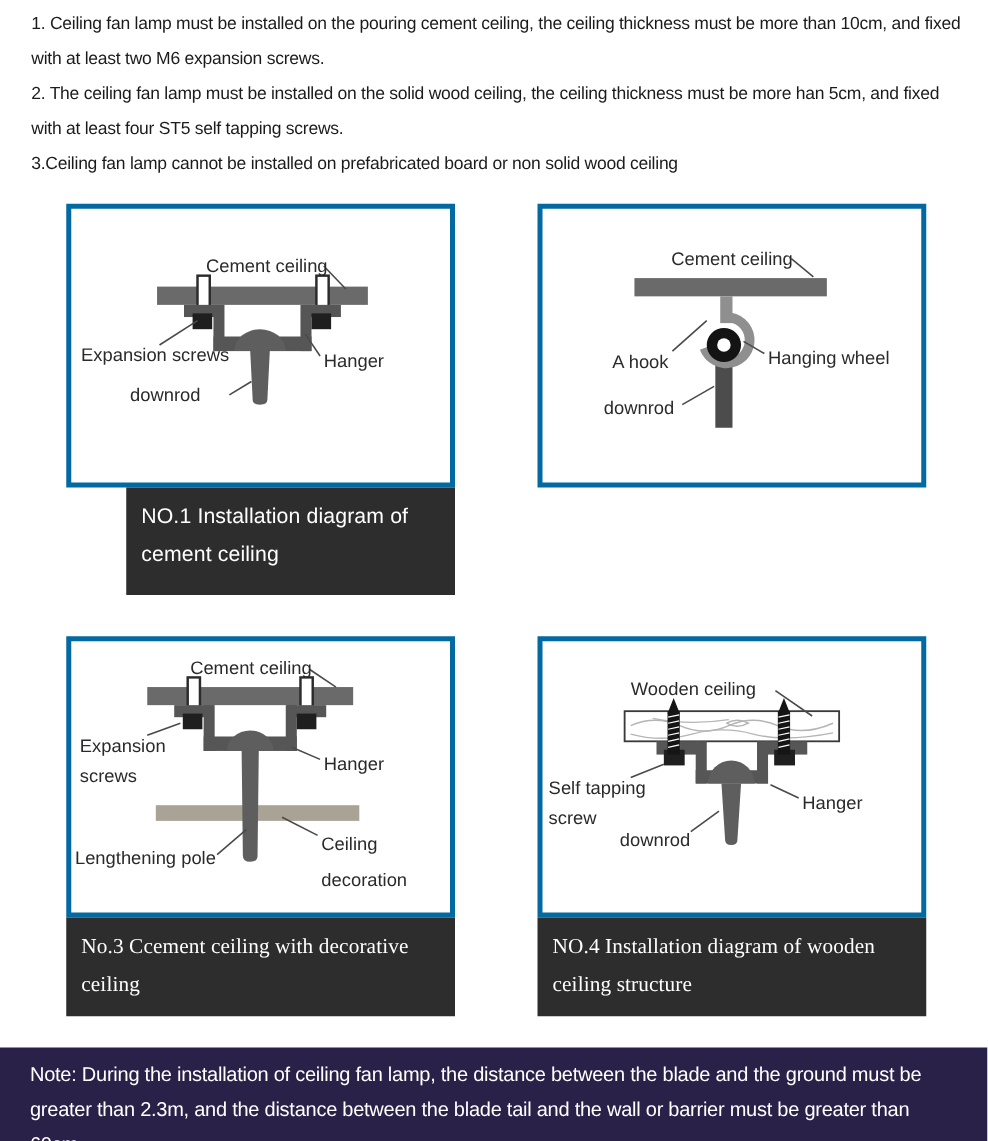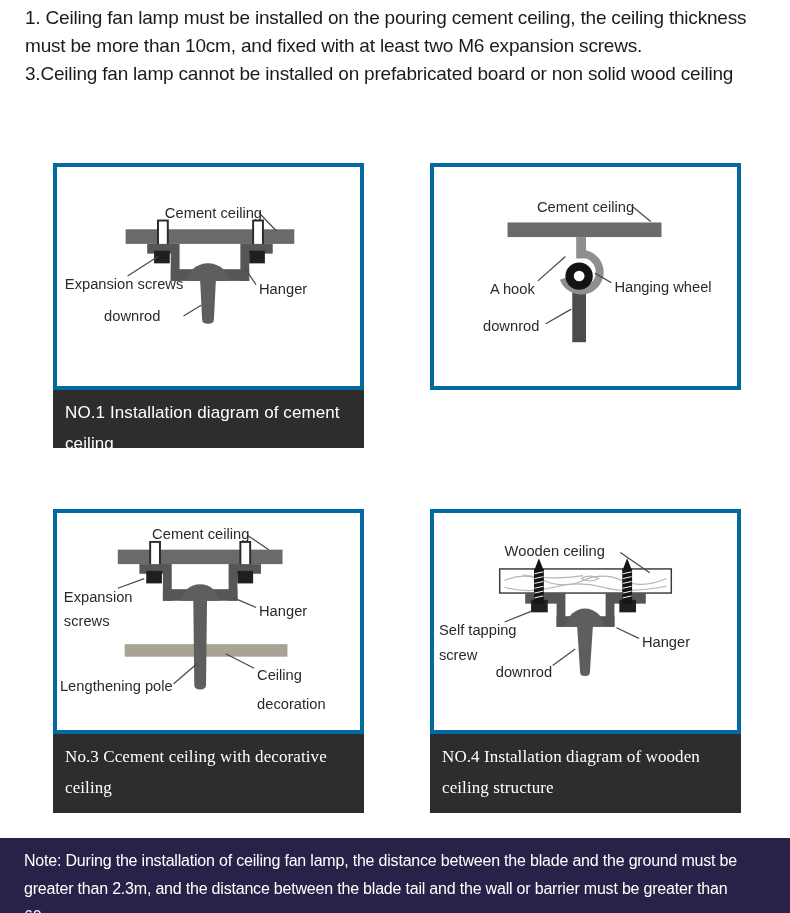--- a/index.html
+++ b/index.html
@@ -1,36 +1,36 @@
 <!DOCTYPE html>
 <html><head>
 <meta charset="utf-8">
 <style>
   html,body{margin:0;padding:0;}
   body{font-family:"Liberation Sans", sans-serif; background:#ffffff;}
   .page{position:relative; width:790px; height:913px; background:#ffffff; overflow:hidden;}
 
   
   .instructions{position:absolute; left:25px; top:4px; width:745px; color:#1b1b1b;
-    font-size:19px; line-height:28px;}
+    font-size:14px; line-height:28px;}
   .instructions p{margin:0; letter-spacing:-0.2px;}
 
   
   .panel{position:absolute; width:311px;}
   #p1{left:53px; top:163px;}
   #p2{left:430px; top:163px;}
   #p3{left:53px; top:509px;}
   #p4{left:430px; top:509px;}
   .diagram{box-sizing:border-box; border:4px solid #0369a1; background:#ffffff;}
   .row1 .diagram{height:227px;}
   .row2 .diagram{height:225px;}
   .diagram svg{display:block; width:100%; height:100%;}
   .caption{box-sizing:border-box; background:#2d2d2d; color:#ffffff;
     font-size:17px; line-height:31px; padding:7px 12px 0 12px; letter-spacing:0.1px;}
-  .row1 .caption{height:58px;}
+  .row1 .caption{height:86px;margin-left:48px;}
   .row2 .caption{height:79px;font-family:Liberation Serif, serif;}
 
   
   svg text{font-family:"Liberation Sans", sans-serif; font-size:15px; fill:#2a2a2a;}
   .leader{stroke:#4a4a4a; stroke-width:1.3; fill:none;}
   .bar{fill:#6a6a6a;}
   .bracket{fill:#565656;}
   .rod{fill:#5e5e5e;}
   .anchor{fill:#1f1f1f;}
   .shaft{fill:#ffffff; stroke:#2b2b2b; stroke-width:2;}
@@ -44,20 +44,21 @@
     background:#2a2148; color:#ffffff; font-size:16px; line-height:28px; padding:9px 20px 0 24px;
     letter-spacing:-0.2px;}
 </style>
 </head>
 <body>
 
 <div class="page">
 
   <div class="instructions">
     <p>1. Ceiling fan lamp must be installed on the pouring cement ceiling, the ceiling thickness must be more than 10cm, and fixed with at least two M6 expansion screws.</p>
+    <p>2. The ceiling fan lamp must be installed on the solid wood ceiling, the ceiling thickness must be more han 5cm, and fixed with at least four ST5 self tapping screws.</p>
     <p>3.Ceiling fan lamp cannot be installed on prefabricated board or non solid wood ceiling</p>
   </div>
 
   <div class="panel row1" id="p1">
     <div class="diagram">
       <svg viewBox="0 0 309 225" preserveAspectRatio="none">
         <g>
           <rect class="bar" x="70" y="64" width="172" height="15"></rect>
         </g>
         <g>

